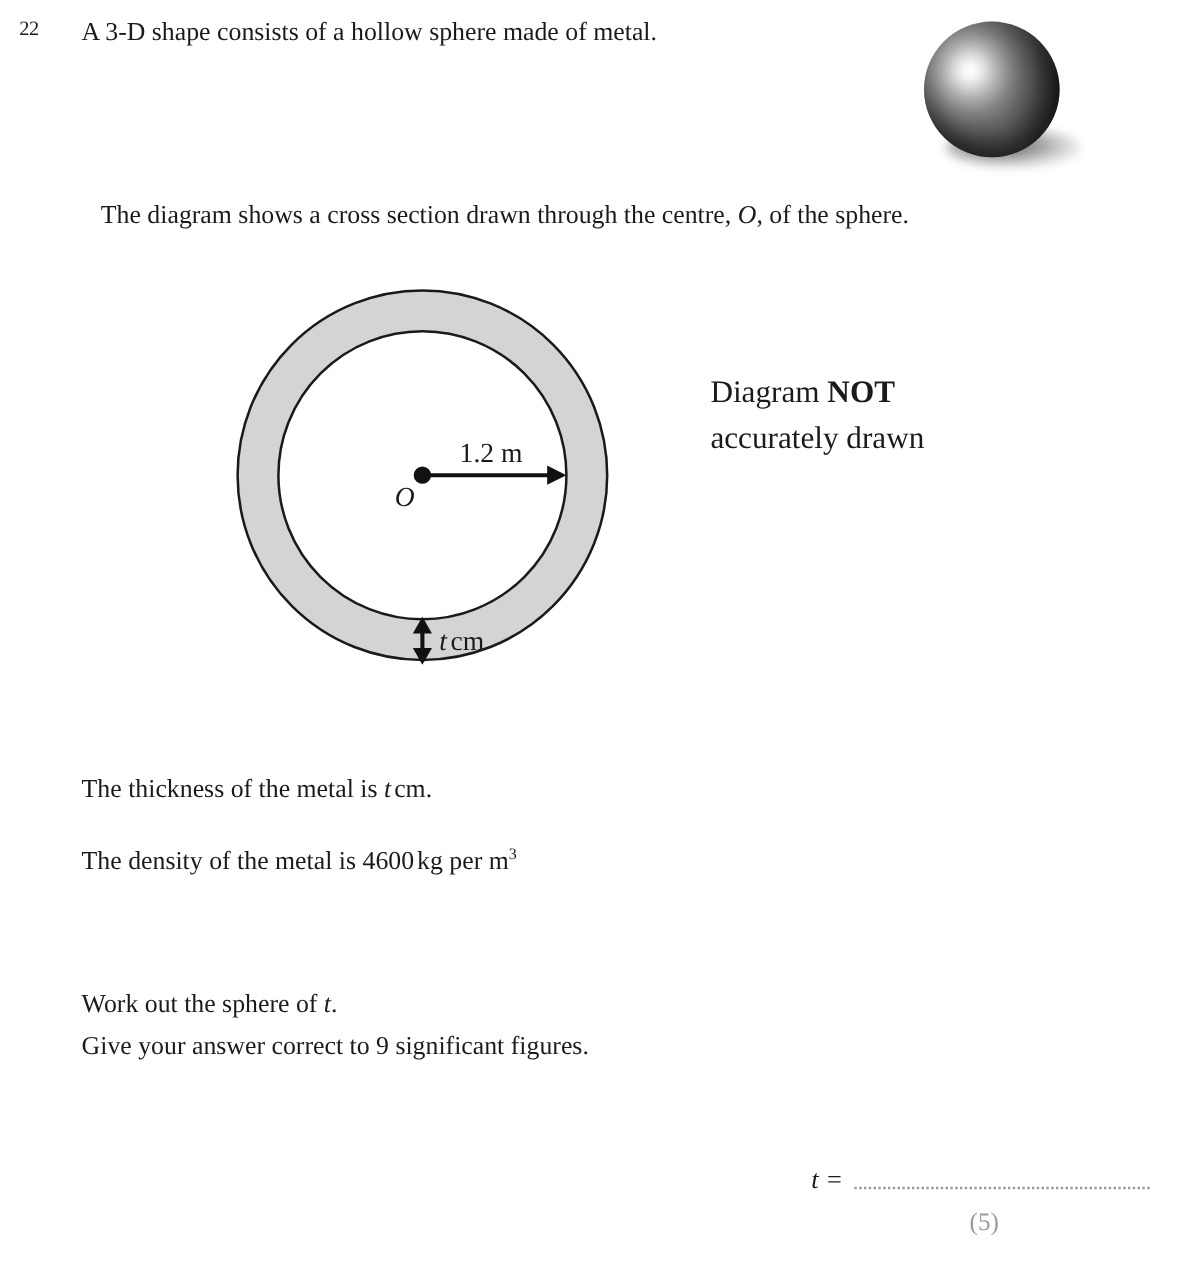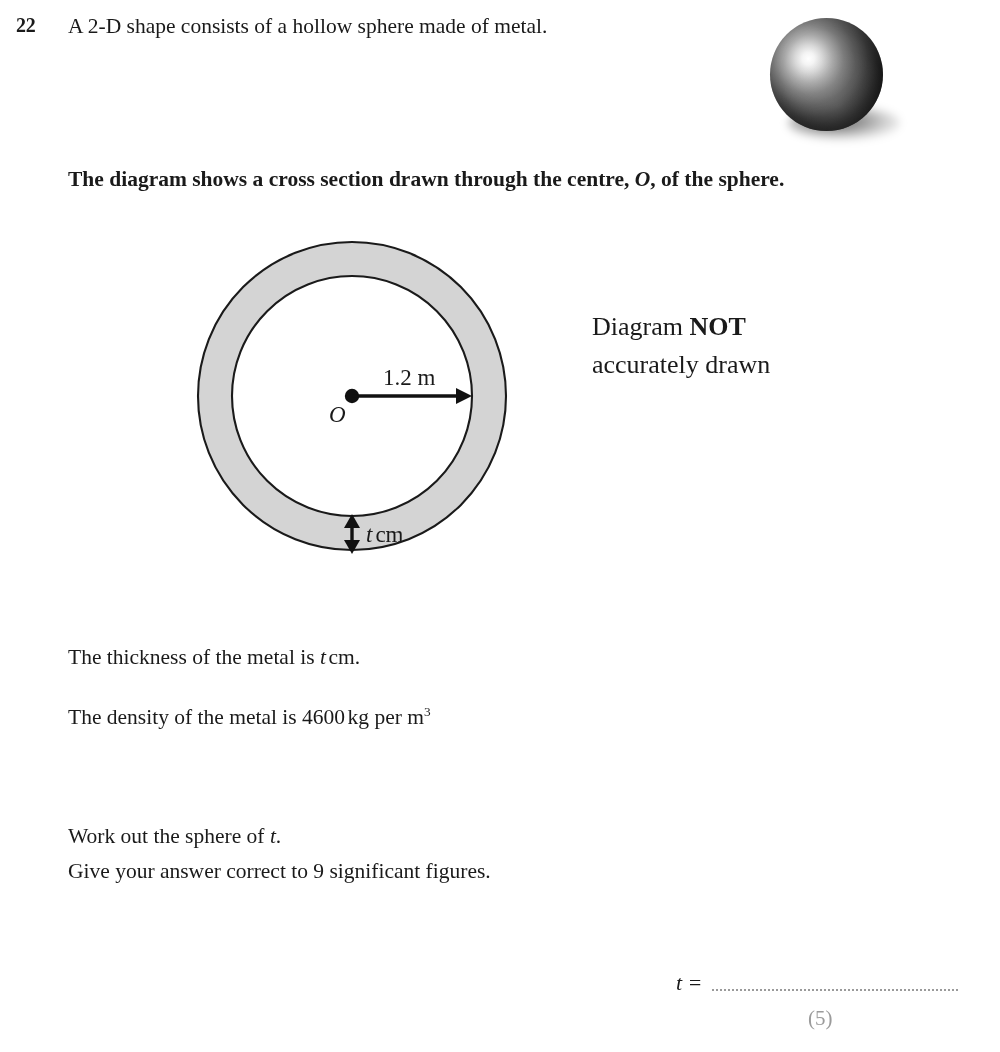--- a/index.html
+++ b/index.html
@@ -21,22 +21,22 @@
     position: relative;
     width: 1000px;
     height: 1052px;
   }
 
   
   .q-number {
     position: absolute;
     left: 16px;
     top: 14px;
-    font-size: 20px;
-    font-weight: bold;
+    font-size: 17px;
+    font-weight: normal;
     letter-spacing: -0.3px;
   }
   .q-stem {
     position: absolute;
     left: 68px;
     top: 14px;
     font-size: 21.5px;
     white-space: nowrap;
   }
 
@@ -165,29 +165,29 @@
     color: #9b9b9b;
   }
 </style>
 </head>
 <body>
 
 <div class="page">
 
   <div class="q-number">22</div>
 
-  <div class="q-stem" style="top:14px;">A 2-D shape consists of a hollow sphere made of metal.</div>
+  <div class="q-stem" style="top:14px;">A 3-D shape consists of a hollow sphere made of metal.</div>
 
   <div class="sphere-wrap">
     <div class="sphere-shadow"></div>
     <div class="sphere-ball"></div>
     <div class="sphere-rim"></div>
   </div>
 
-  <div class="line" style="left:68px; top:168px;font-weight:bold;">
+  <div class="line" style="left:84px; top:168px;">
     <span>The diagram shows a cross section drawn through the centre, </span><span class="ital">O</span><span>, of the sphere.</span>
   </div>
 
   <div class="note">
     <div><span>Diagram </span><span class="bold">NOT</span></div>
     <div>accurately drawn</div>
   </div>
 
   <div class="diagram">
     <svg width="350" height="345" viewBox="0 0 350 345" xmlns="http://www.w3.org/2000/svg">

